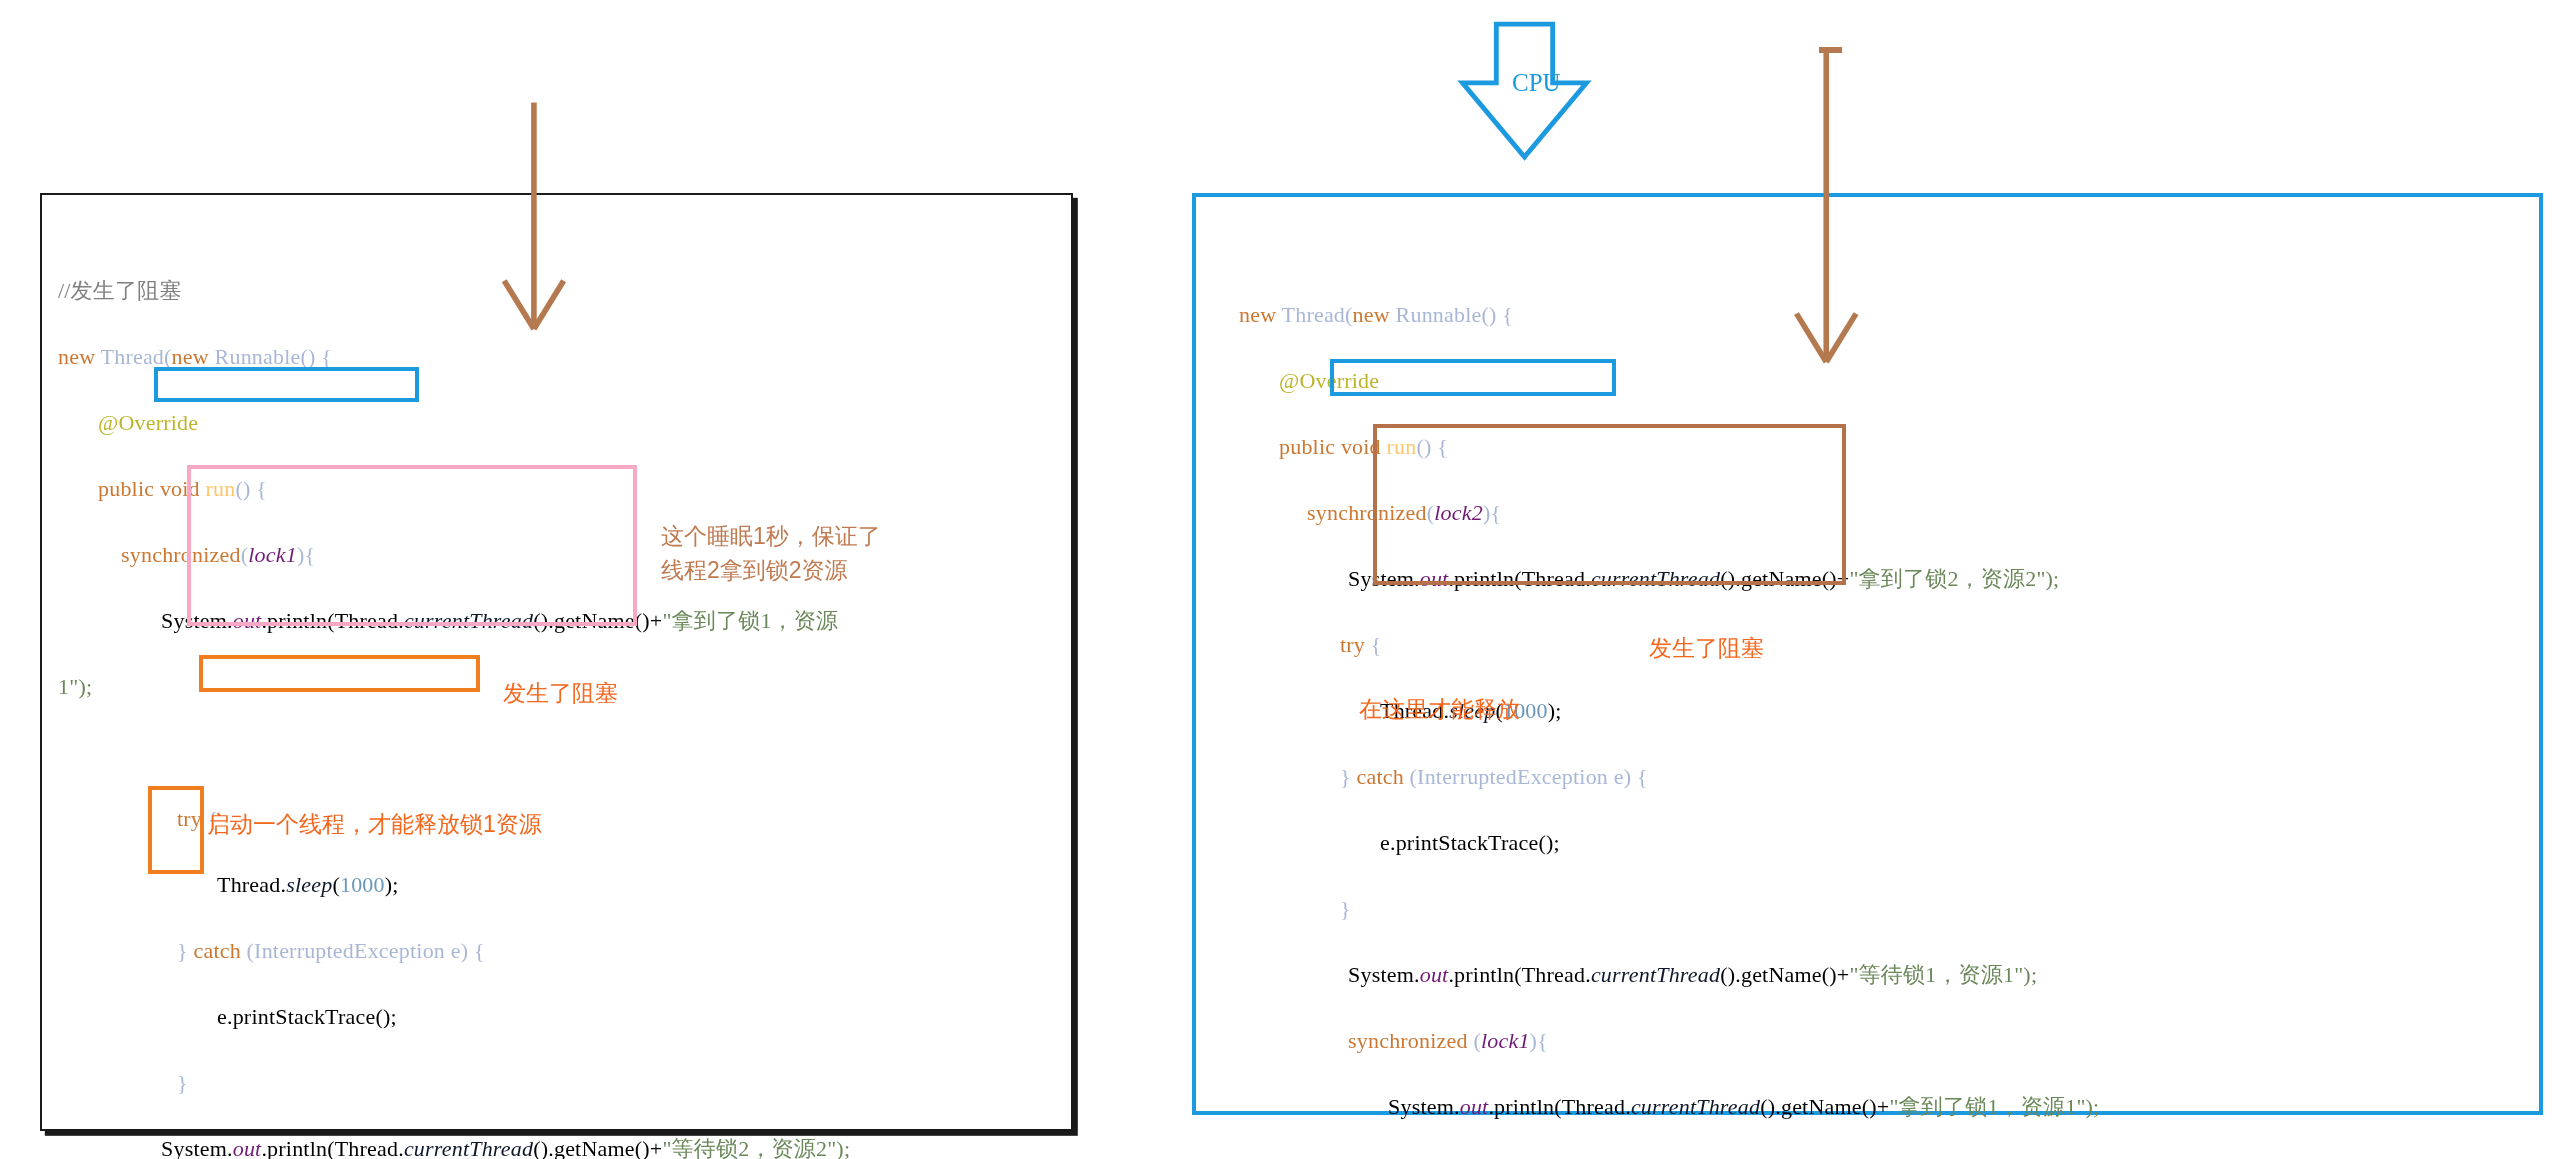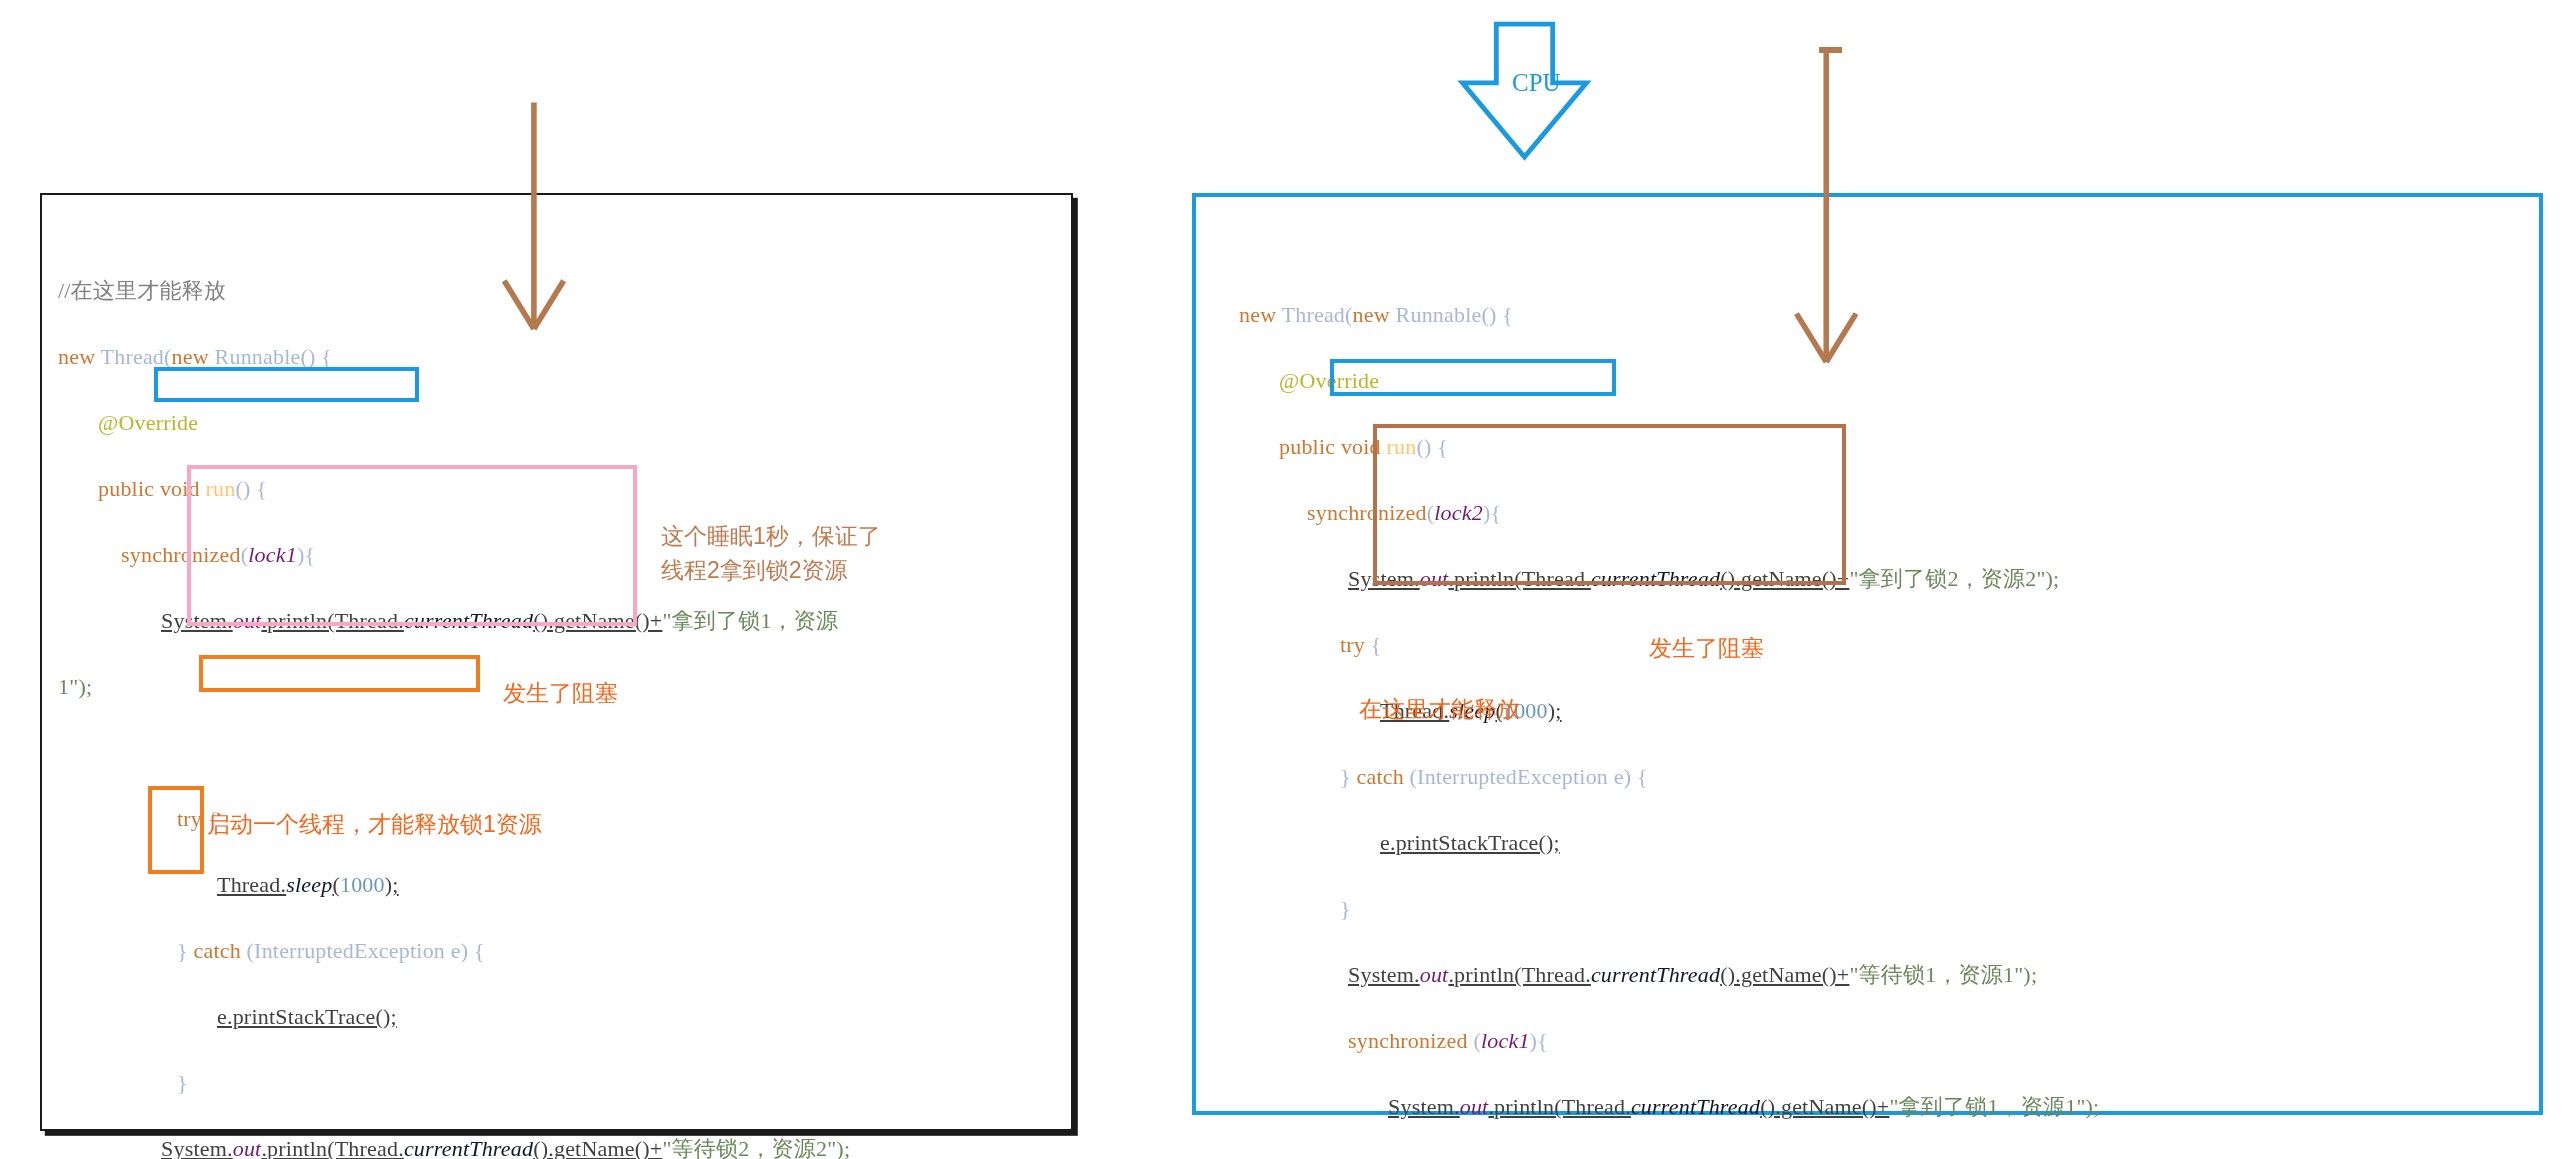--- a/index.html
+++ b/index.html
@@ -23,21 +23,21 @@
 
   
   .kw{color:#cc7832;}
   .id{color:#a9b7d6;}
   .field{color:#701a75;font-style:italic;}
   .meth{color:#0f172a;font-style:italic;}
   .num{color:#6897bb;}
   .str{color:#6a8759;}
   .ann{color:#bbb529;}
   .cmt{color:#808080;}
-  .pl{color:#404040;text-decoration:underline;}
+  .pl{color:#000000;}
   .fn{color:#ffc66d;}
 
   
   .hl{position:absolute;box-sizing:border-box;pointer-events:none;}
   .hl-blue{border:4px solid #1c9ae0;}
   .hl-pink{border:4px solid #f7a8c4;}
   .hl-orange{border:4px solid #f07d1e;}
   .hl-brown{border:4px solid #b5714a;}
 
   .note{position:absolute;white-space:pre;font-size:23px;line-height:34px;
@@ -49,21 +49,21 @@
   .cpu-label{position:absolute;font-size:25px;color:#1c9ae0;
              font-family:"Liberation Serif","DejaVu Serif",serif;}
   .dash{position:absolute;background:#b5794f;}
 </style>
 </head>
 <body>
 
 <div class="panel" id="left-panel"></div>
 
 <div class="code" style="left:58px;top:241px;width:997px;">
-<div><span class="cmt">//在这里才能释放</span></div>
+<div><span class="cmt">//发生了阻塞</span></div>
 <div><span class="kw">new</span><span class="id"> Thread(</span><span class="kw">new</span><span class="id"> Runnable() {</span></div>
 <div style="padding-left:40px"><span class="ann">@Override</span></div>
 <div style="padding-left:40px"><span class="kw">public void </span><span class="fn">run</span><span class="id">() {</span></div>
 <div style="padding-left:63px"><span class="kw">synchronized</span><span class="id">(</span><span class="field">lock1</span><span class="id">)</span><span class="id">{</span></div>
 <div style="padding-left:103px"><span class="pl">System.</span><span class="field">out</span><span class="pl">.println(Thread.</span><span class="meth">currentThread</span><span class="pl">().getName()+</span><span class="str">"拿到了锁1，资源</span></div>
 <div><span class="str">1");</span></div>
 <div style="height:33px">&nbsp;</div>
 <div style="padding-left:119px"><span class="kw">try</span><span class="id"> {</span></div>
 <div style="padding-left:159px"><span class="pl">Thread.</span><span class="meth">sleep</span><span class="pl">(</span><span class="num">1000</span><span class="pl">);</span></div>
 <div style="padding-left:119px"><span class="id">} </span><span class="kw">catch</span><span class="id"> (InterruptedException e) {</span></div>

